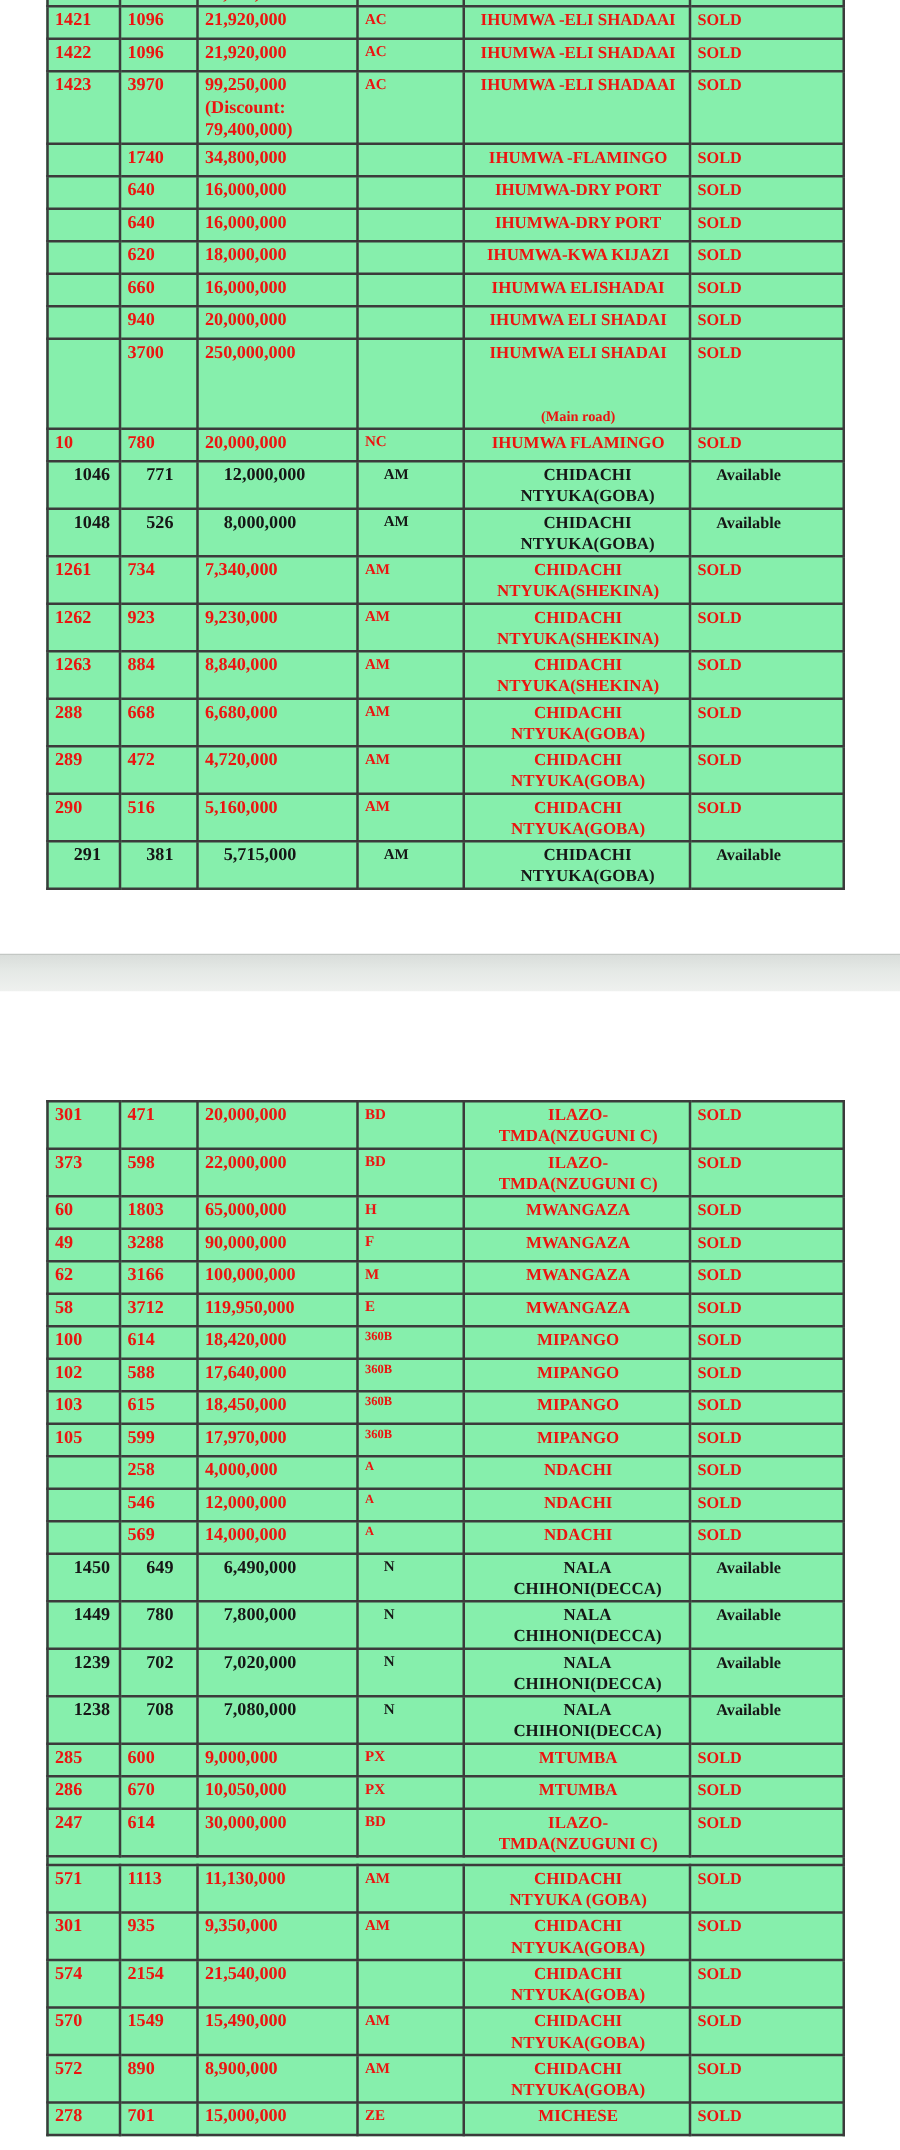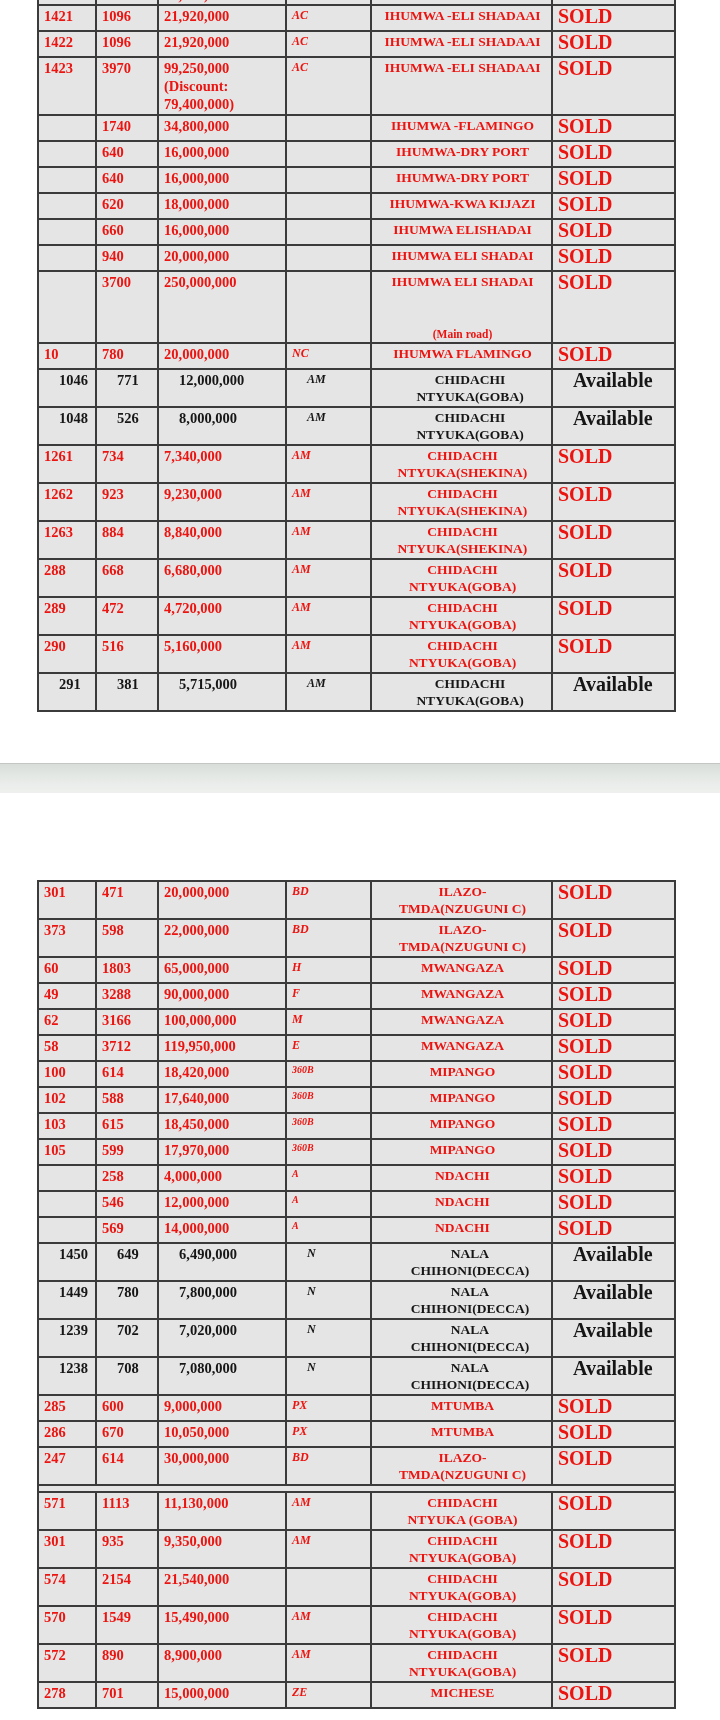--- a/index.html
+++ b/index.html
@@ -7,42 +7,42 @@
     --black:#161616;
     --border:#3b3b3b;
   }
   html,body{margin:0;padding:0;}
   body{
     width:720px;height:1720px;position:relative;background:#ffffff;
     font-family:"Liberation Serif", serif;font-weight:bold;overflow:hidden;
   }
   .doc-table{
     position:absolute;left:37px;width:637px;
-    border-collapse:collapse;table-layout:fixed;background:#e5e5e5;
+    border-collapse:collapse;table-layout:fixed;background:#86efac;
   }
   .doc-table td{
     border:2px solid var(--border);
     vertical-align:top;
     padding:1px 3px 1px 5px;
     height:21px;
     overflow:hidden;
     font-size:14.5px;
     line-height:18px;
     white-space:pre-line;
     word-wrap:break-word;
   }
   .t1{top:0;}
   .t1, .t1 tr:first-child td{border-top:0;}
   .t2{top:880px;}
   tr.row-sold td{color:var(--red);}
   tr.row-available td{color:var(--black);padding-left:20px;}
-  td.cell-block{font-size:12px;line-height:14px;padding-top:2px;font-style:italic;}
+  td.cell-block{font-size:12px;line-height:14px;padding-top:2px;}
   td.cell-block.code-small{font-size:10px;line-height:12px;}
   td.cell-location{font-size:13.5px;line-height:17px;text-align:center;}
-  td.cell-status{font-size:20px;}
+  td.cell-status{font-size:13px;}
   .loc-note{display:block;font-size:11.5px;line-height:14px;margin-top:37px;}
   tr.clip-row td{height:4px;padding-top:0;padding-bottom:0;}
   tr.clip-row .clip-text{display:block;margin-top:-14px;}
   tr.spacer-row td{height:5px;padding:0;}
   .page-sep{
     position:absolute;left:0;top:763px;width:720px;height:29px;
     background:linear-gradient(to bottom,#d9ddda 0%,#e4e8e5 40%,#eff1ef 100%);
     border-top:1px solid #c3c7c4;
   }
 </style>

